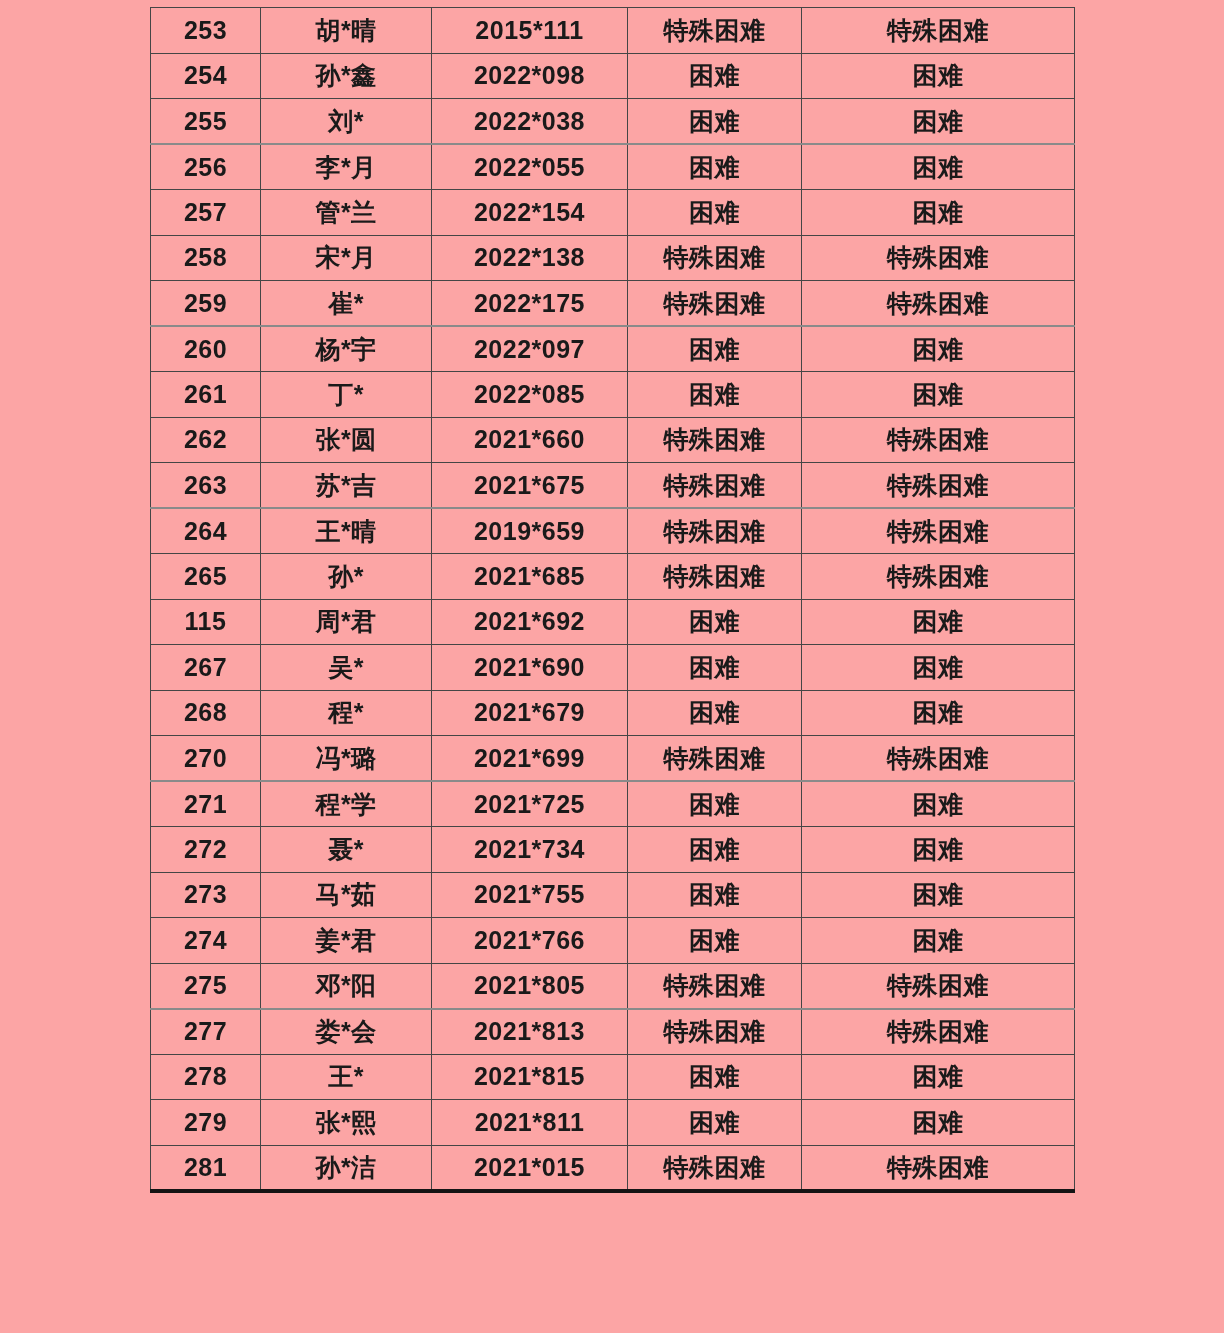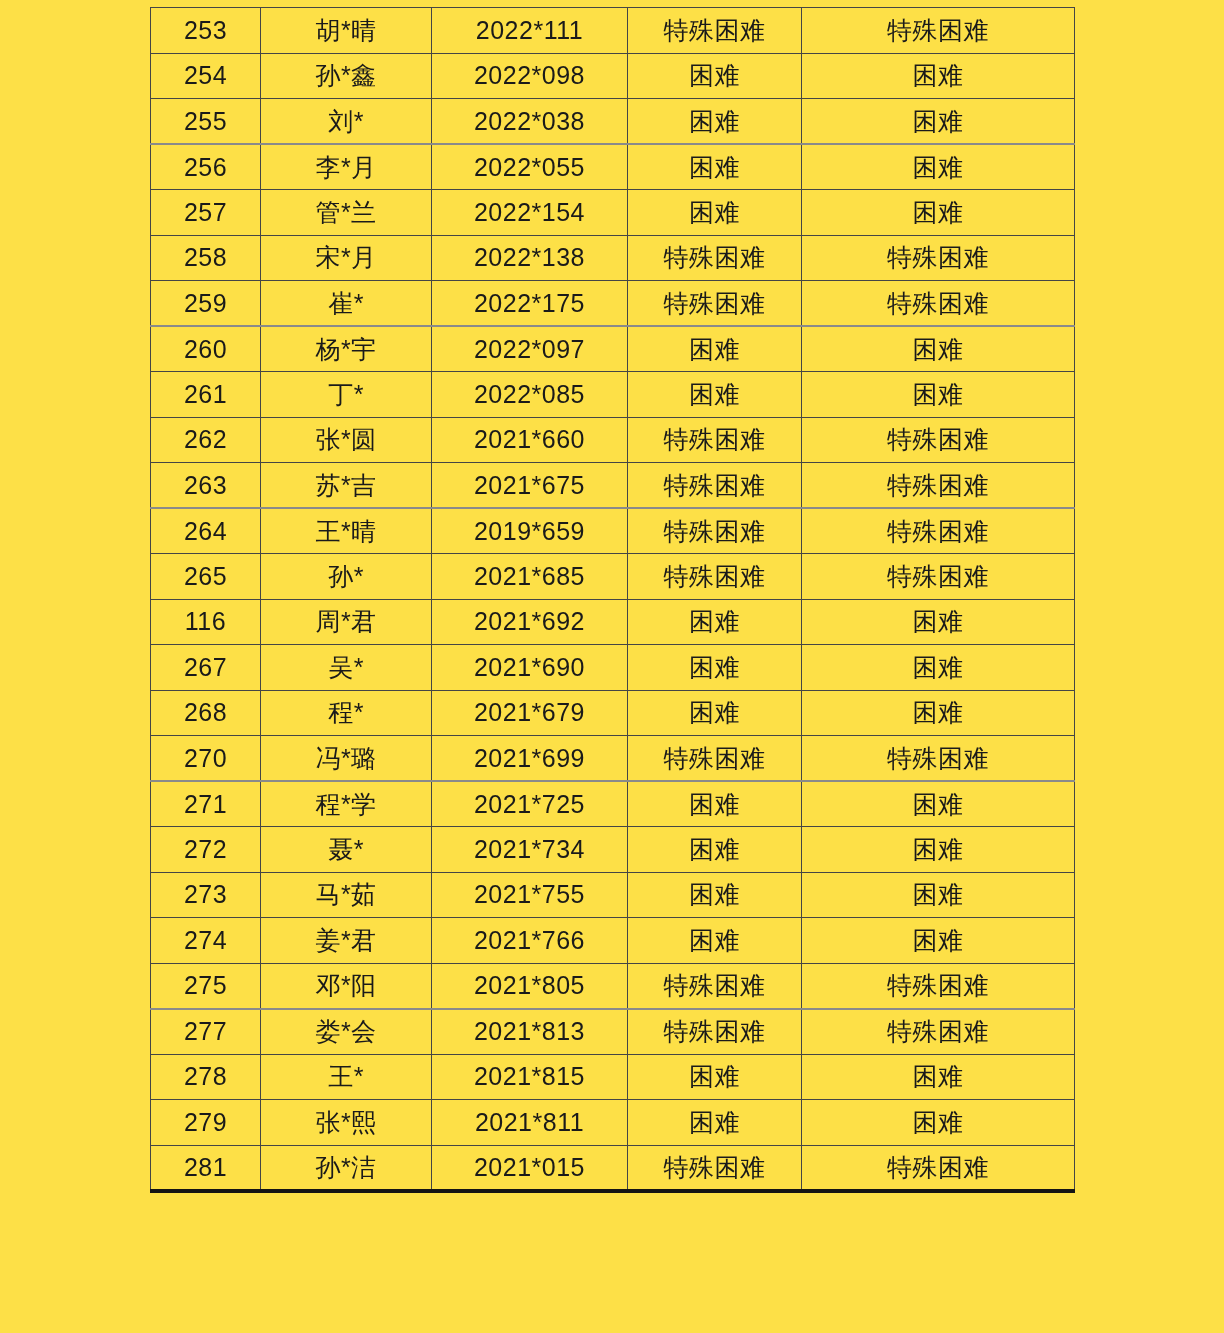--- a/index.html
+++ b/index.html
@@ -8,21 +8,22 @@
     background: #ffffff;
     width: 1224px;
     height: 1333px;
     overflow: hidden;
     font-family: "Liberation Sans", "DejaVu Sans", sans-serif;
   }
   .page {
     position: relative;
     width: 1224px;
     height: 1333px;
-    background: #fde047;
+    background: #fca5a5;
+    font-weight: bold;
   }
   table.roster {
     position: absolute;
     left: 150px;
     top: 7px;
     width: 924px;
     border-collapse: collapse;
     table-layout: fixed;
     border-top: 1px solid #3f3f3f;
     border-left: 1px solid #3f3f3f;
@@ -65,21 +66,21 @@
       <col class="c1">
         <col class="c2">
         <col class="c3">
         <col class="c4">
         <col class="c5">
     </colgroup>
     <tbody id="roster-body">
         <tr>
           <td>253</td>
           <td>胡*晴</td>
-          <td>2022*111</td>
+          <td>2015*111</td>
           <td>特殊困难</td>
           <td>特殊困难</td>
         </tr>
         <tr>
           <td>254</td>
           <td>孙*鑫</td>
           <td>2022*098</td>
           <td>困难</td>
           <td>困难</td>
         </tr>
@@ -154,21 +155,21 @@
           <td>特殊困难</td>
         </tr>
         <tr>
           <td>265</td>
           <td>孙*</td>
           <td>2021*685</td>
           <td>特殊困难</td>
           <td>特殊困难</td>
         </tr>
         <tr>
-          <td>116</td>
+          <td>115</td>
           <td>周*君</td>
           <td>2021*692</td>
           <td>困难</td>
           <td>困难</td>
         </tr>
         <tr>
           <td>267</td>
           <td>吴*</td>
           <td>2021*690</td>
           <td>困难</td>

